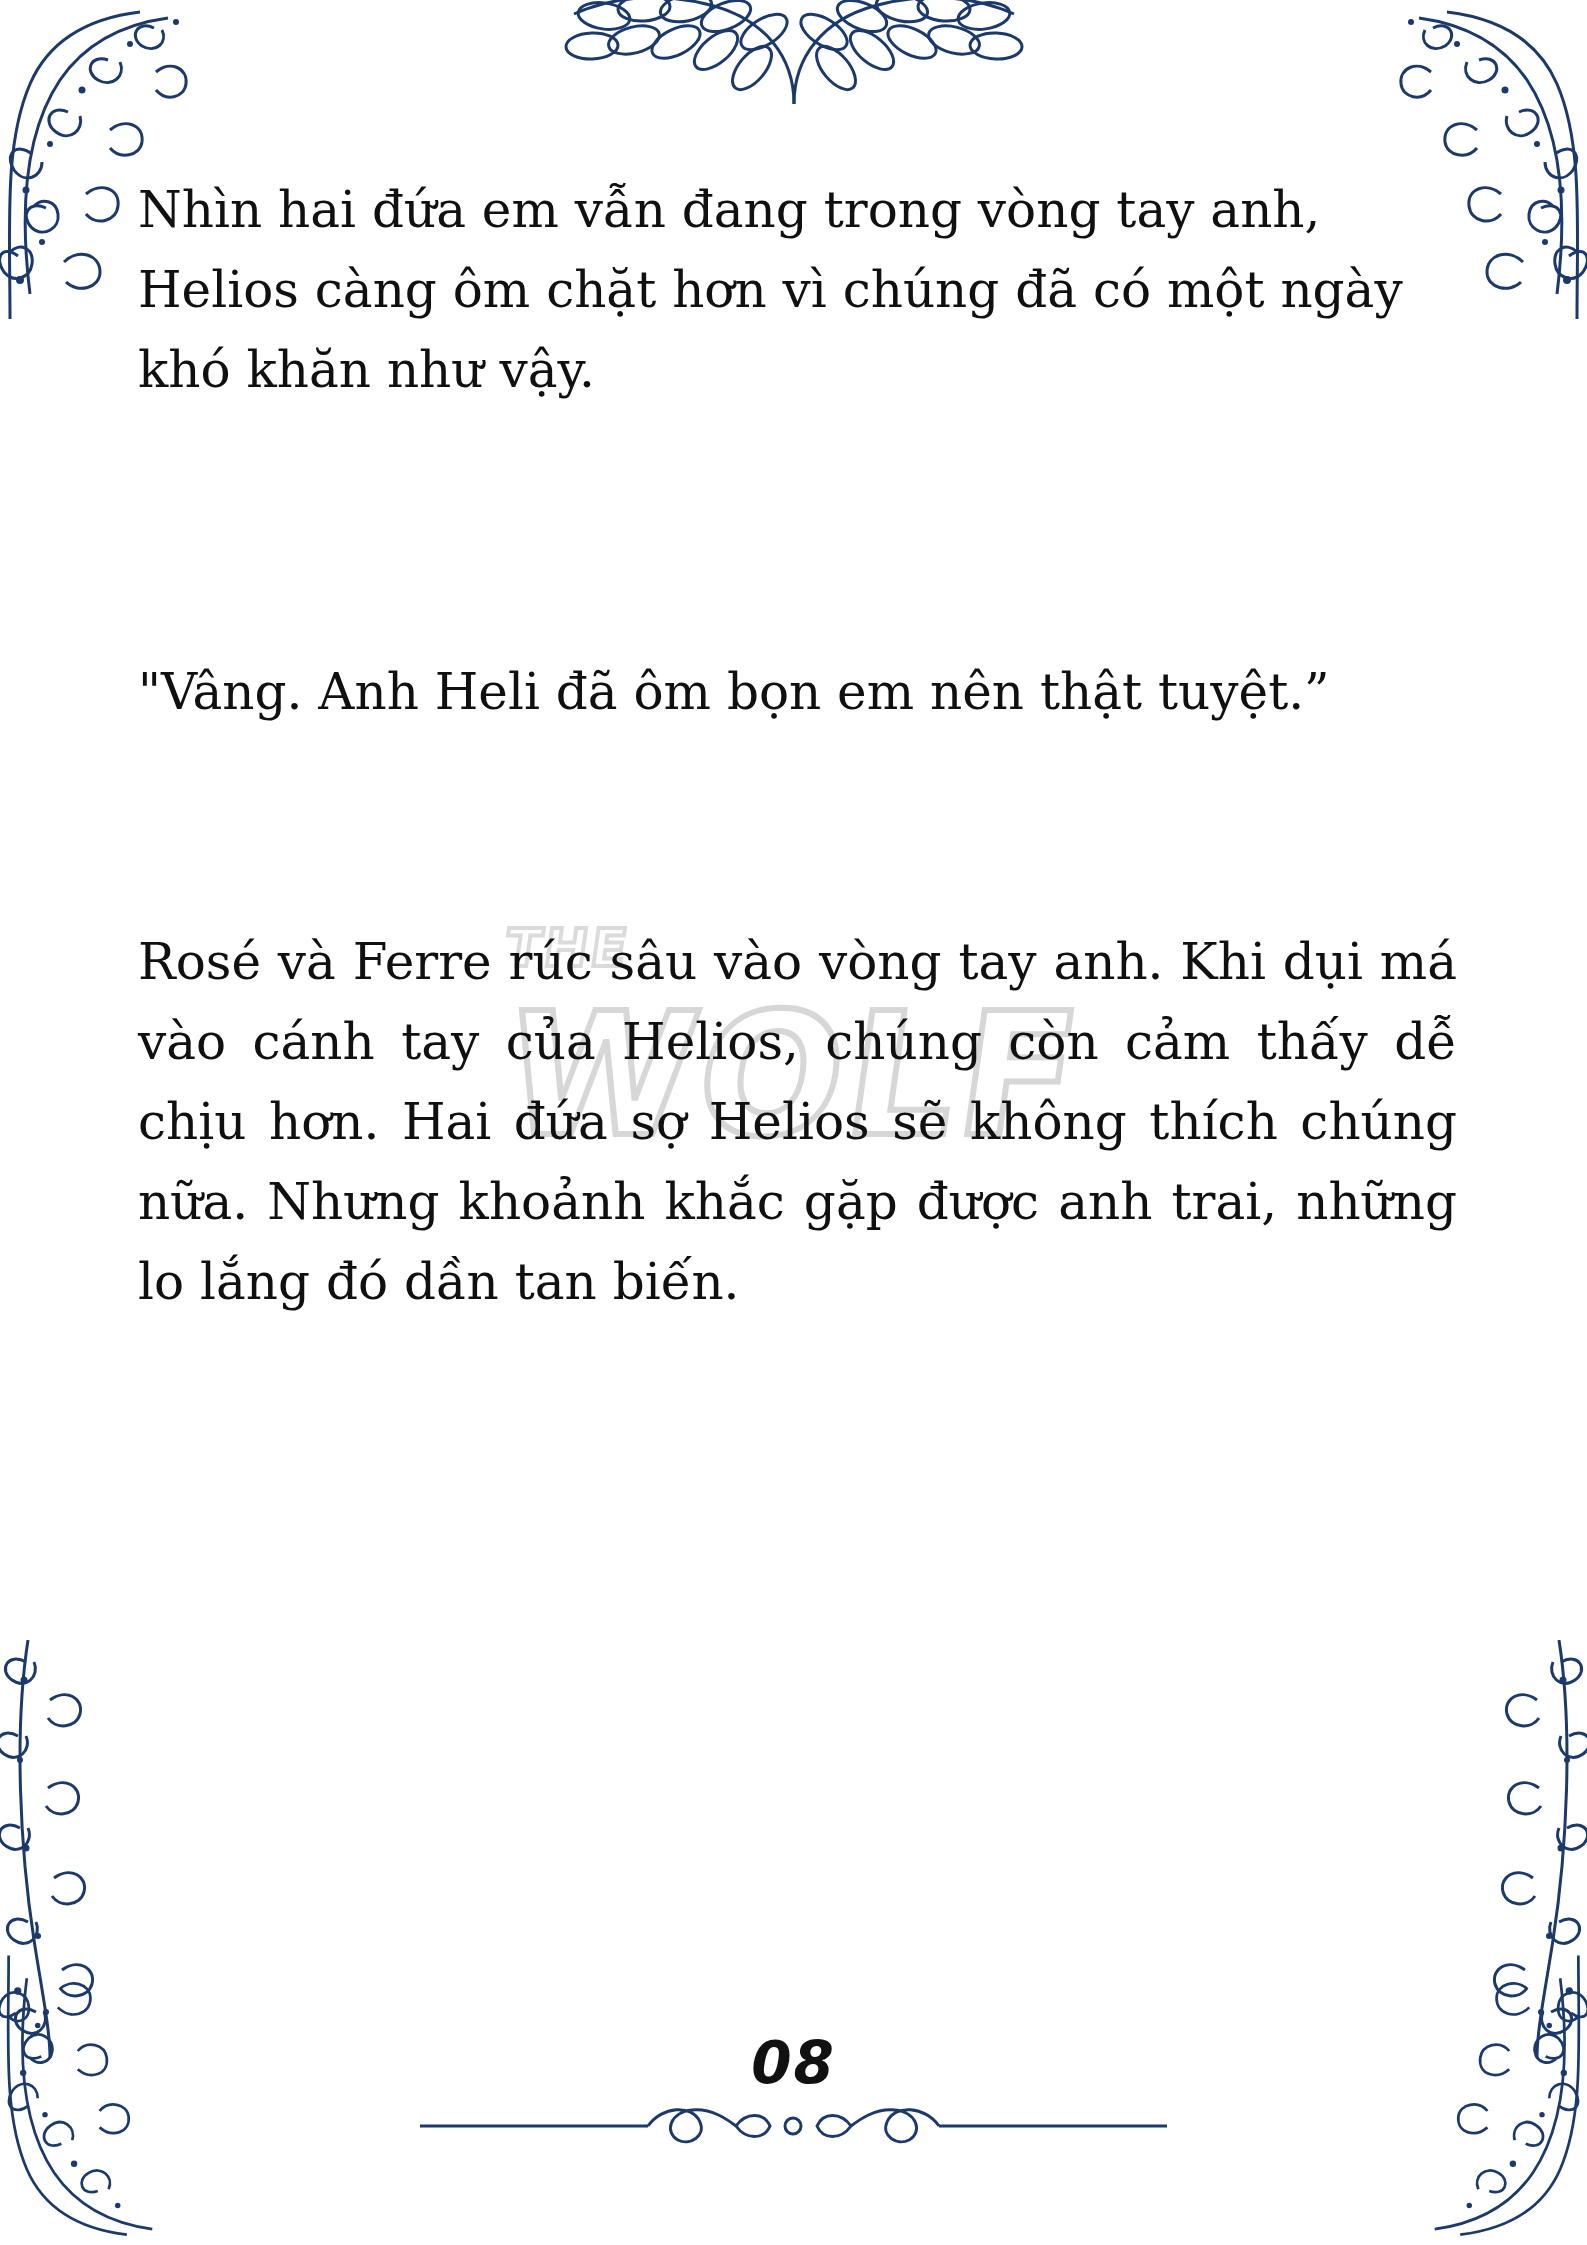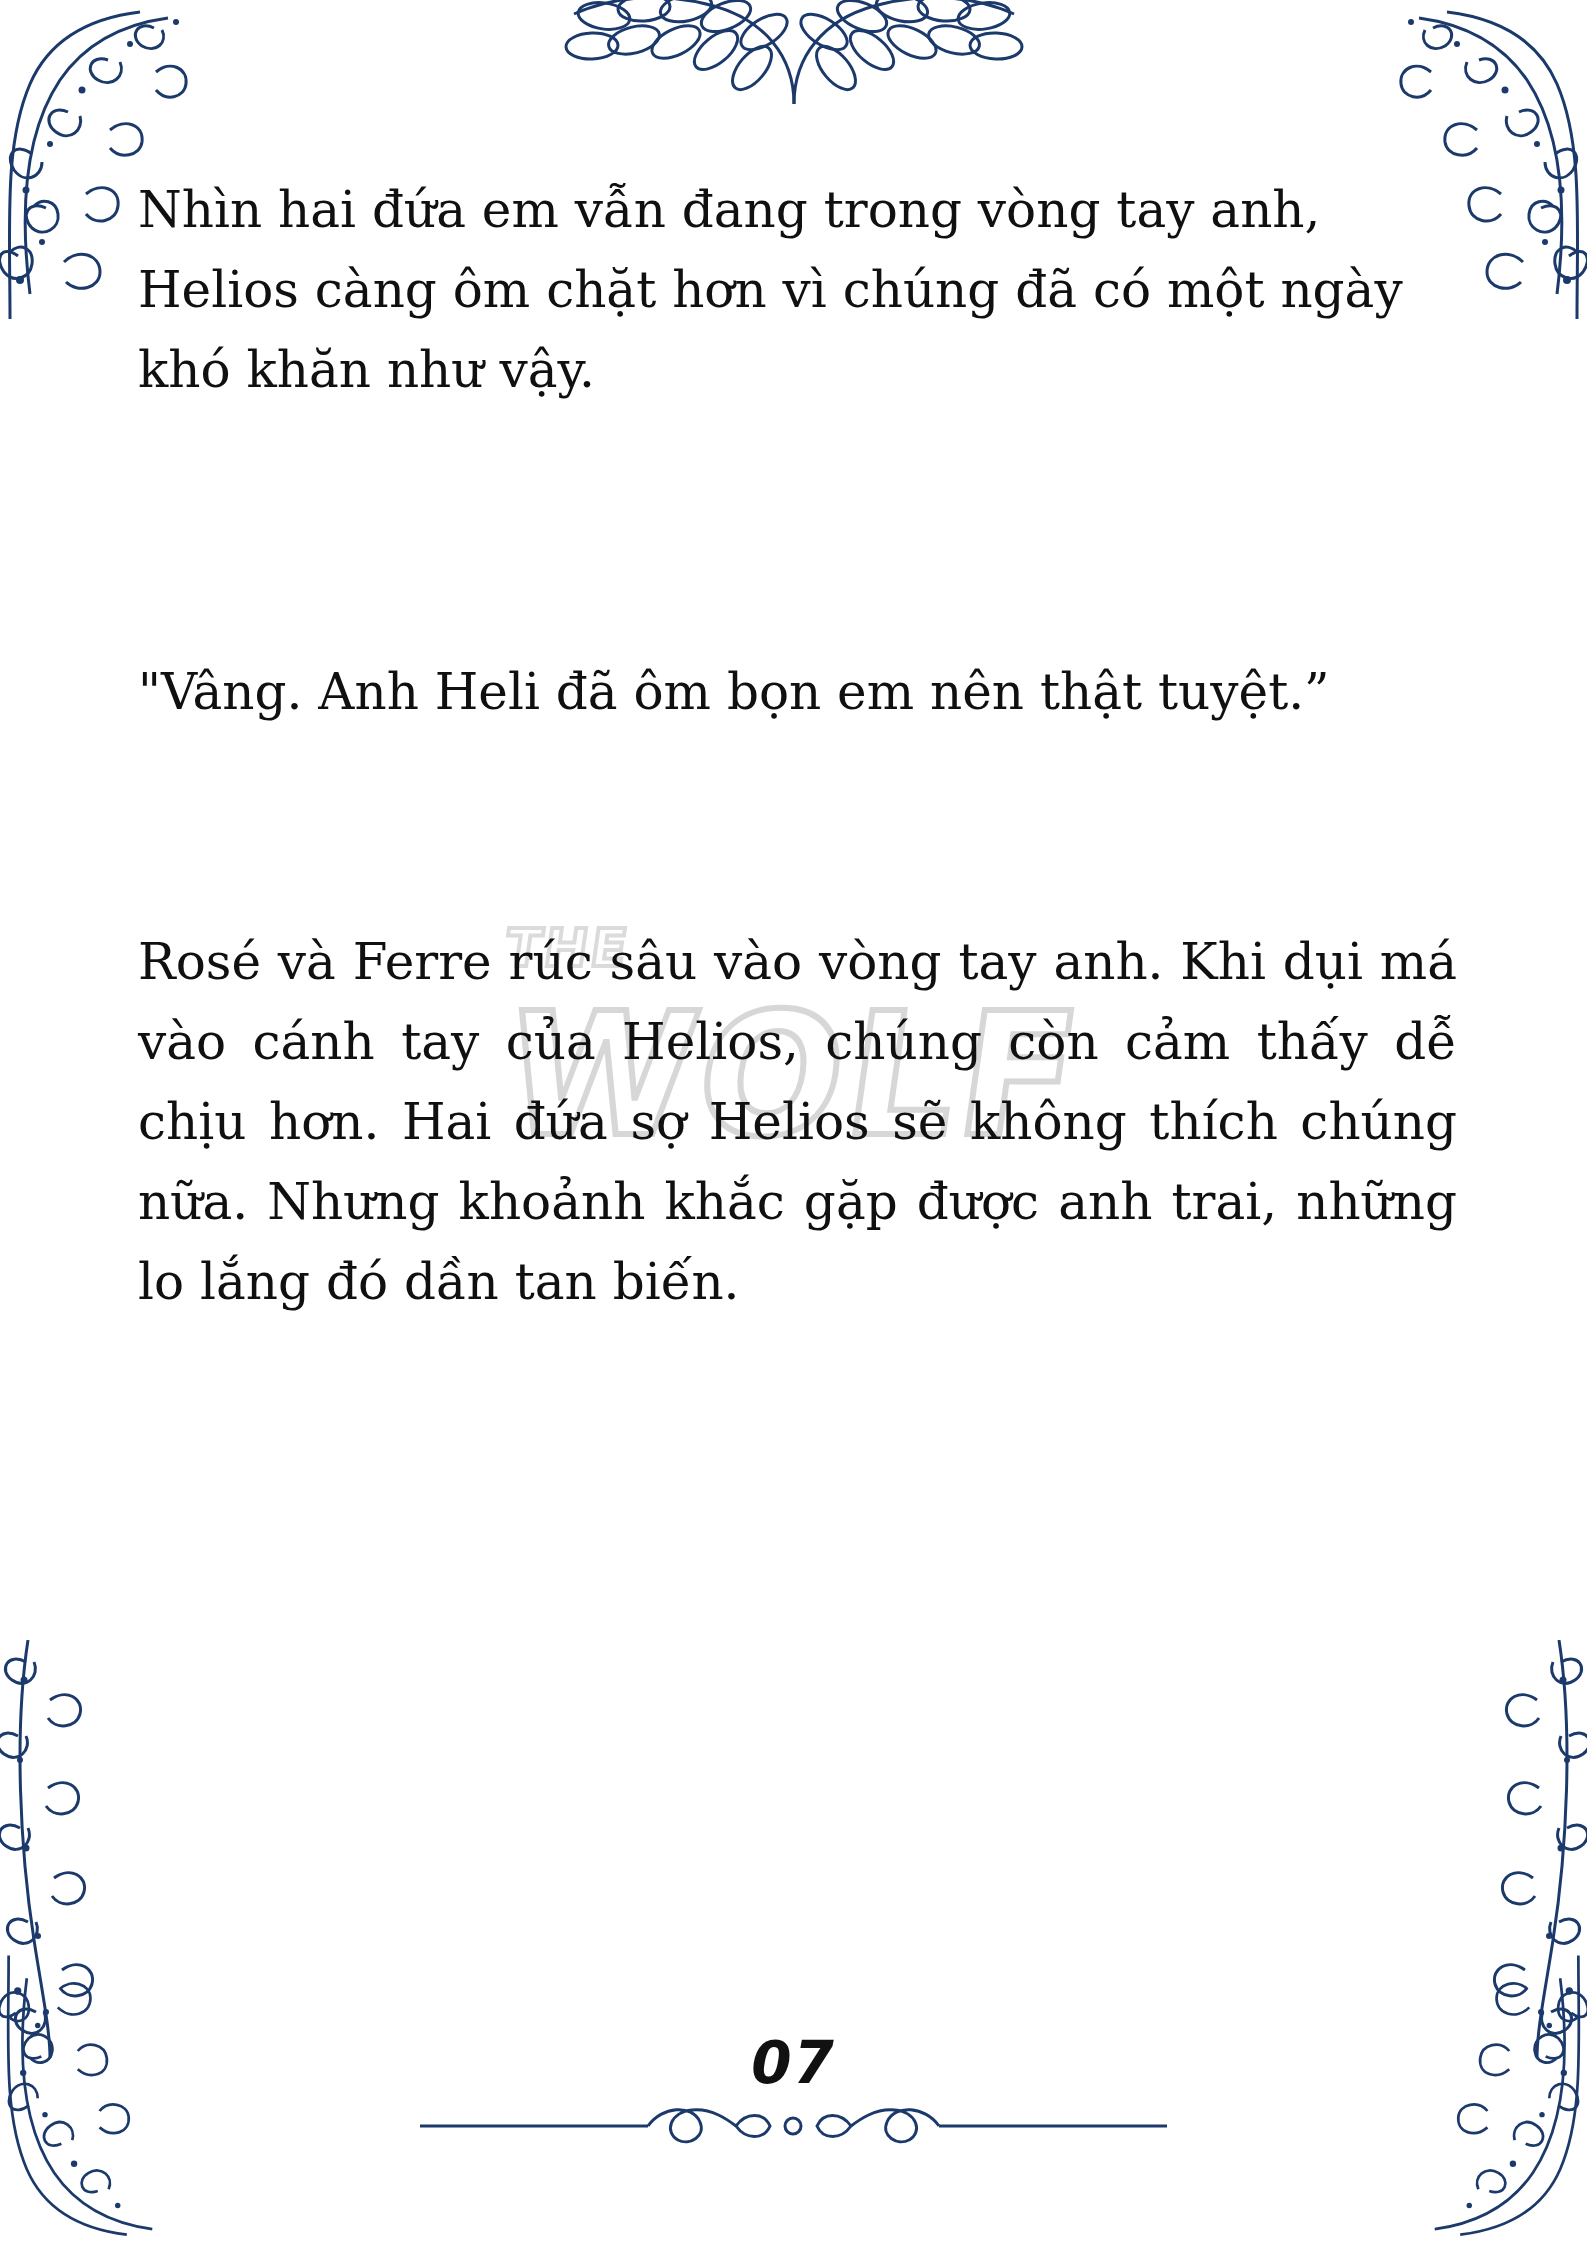--- a/index.html
+++ b/index.html
@@ -299,21 +299,21 @@
 
   <div class="content">
     <p class="para">Nhìn hai đứa em vẫn đang trong vòng tay anh, Helios càng ôm chặt hơn vì chúng đã có một ngày khó khăn như vậy.</p>
     <div class="spacer-md"></div>
     <div class="spacer-md"></div>
     <p class="para">"Vâng. Anh Heli đã ôm bọn em nên thật tuyệt.”</p>
     <div class="spacer-lg"></div>
     <p class="para justify">Rosé và Ferre rúc sâu vào vòng tay anh. Khi dụi má vào cánh tay của Helios, chúng còn cảm thấy dễ chịu hơn. Hai đứa sợ Helios sẽ không thích chúng nữa. Nhưng khoảnh khắc gặp được anh trai, những lo lắng đó dần tan biến.</p>
   </div>
 
-  <div class="page-number">07</div>
+  <div class="page-number">08</div>
 
   <svg class="footer-rule" viewBox="0 0 1587 46" fill="none" stroke="#1b3a6b" stroke-width="3">
     <line x1="420" y1="23" x2="648" y2="23"></line>
     <line x1="939" y1="23" x2="1167" y2="23"></line>
     <path d="M648 23 c14 -20 44 -22 52 -4 c6 14 -10 24 -22 18 c-14 -8 -8 -28 14 -30 c20 -2 36 10 44 16"></path>
     <path d="M939 23 c-14 -20 -44 -22 -52 -4 c-6 14 10 24 22 18 c14 -8 8 -28 -14 -30 c-20 -2 -36 10 -44 16"></path>
     <path d="M736 23 c10 -14 28 -14 34 0 c-6 14 -24 14 -34 0z"></path>
     <path d="M851 23 c-10 -14 -28 -14 -34 0 c6 14 24 14 34 0z"></path>
     <circle cx="793" cy="23" r="8"></circle>
   </svg>

